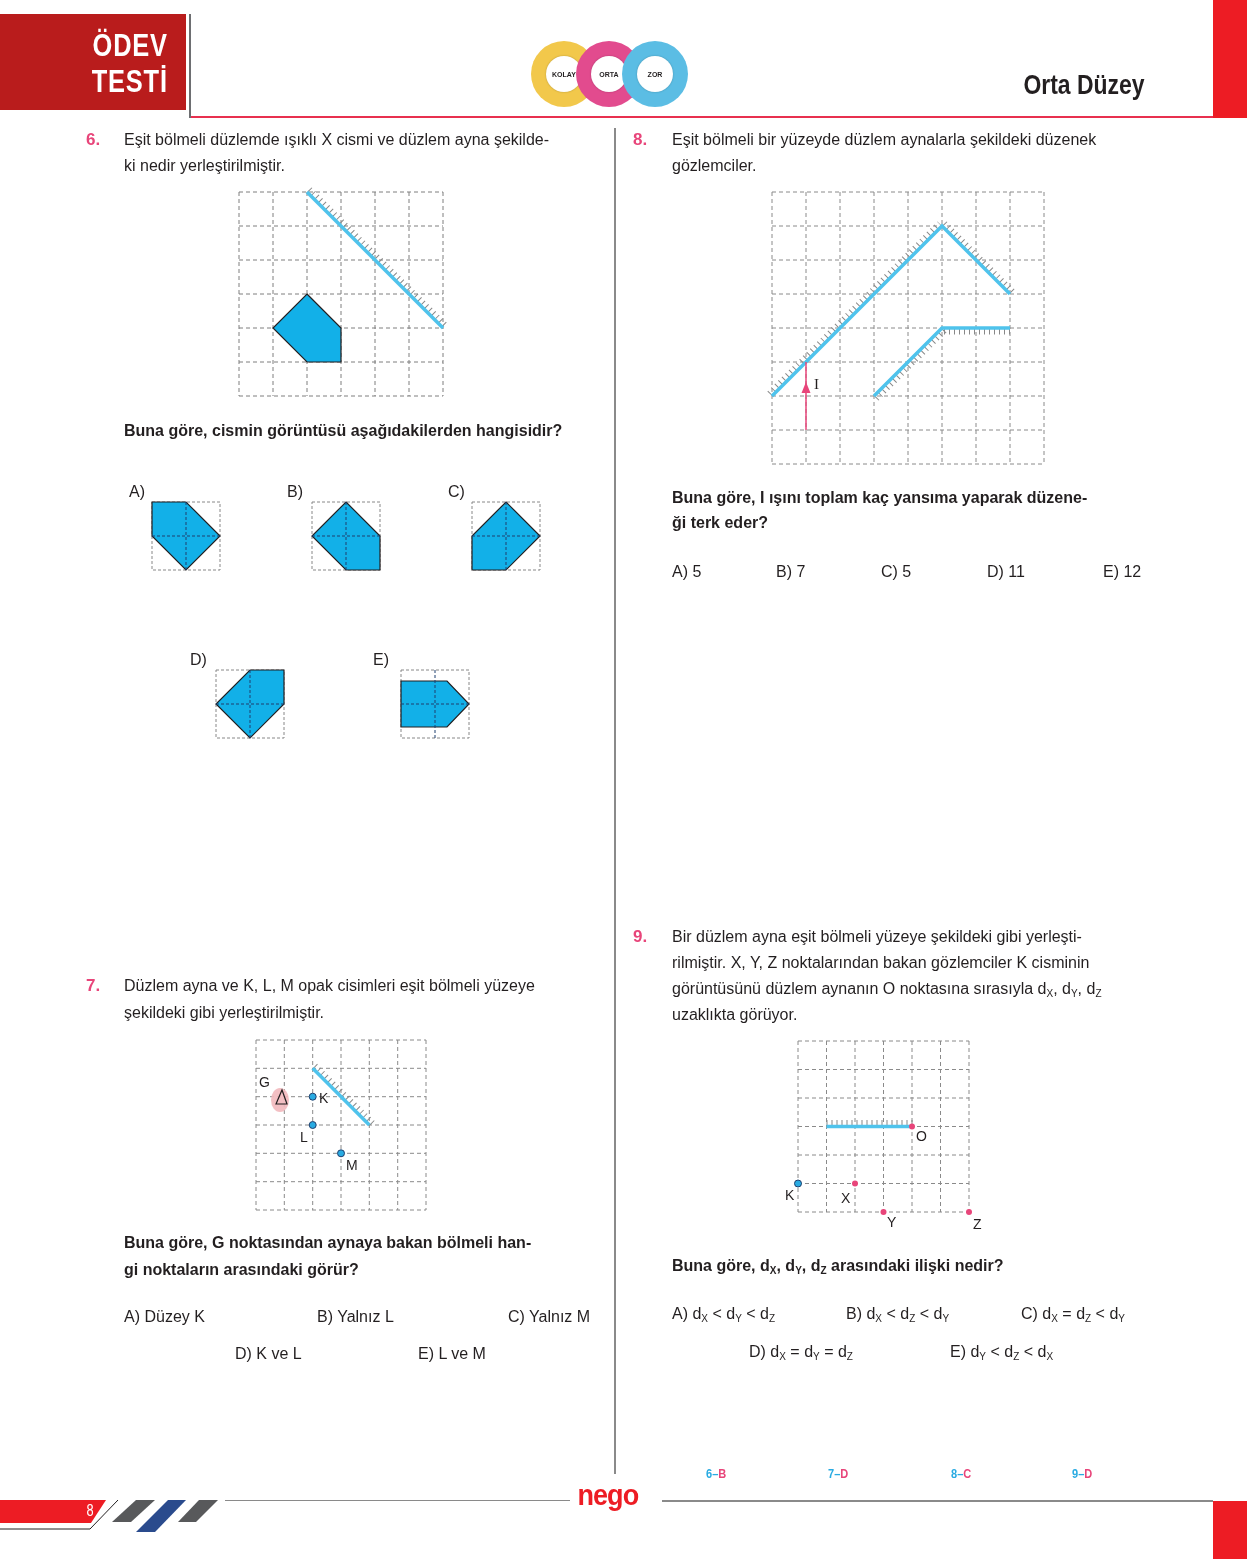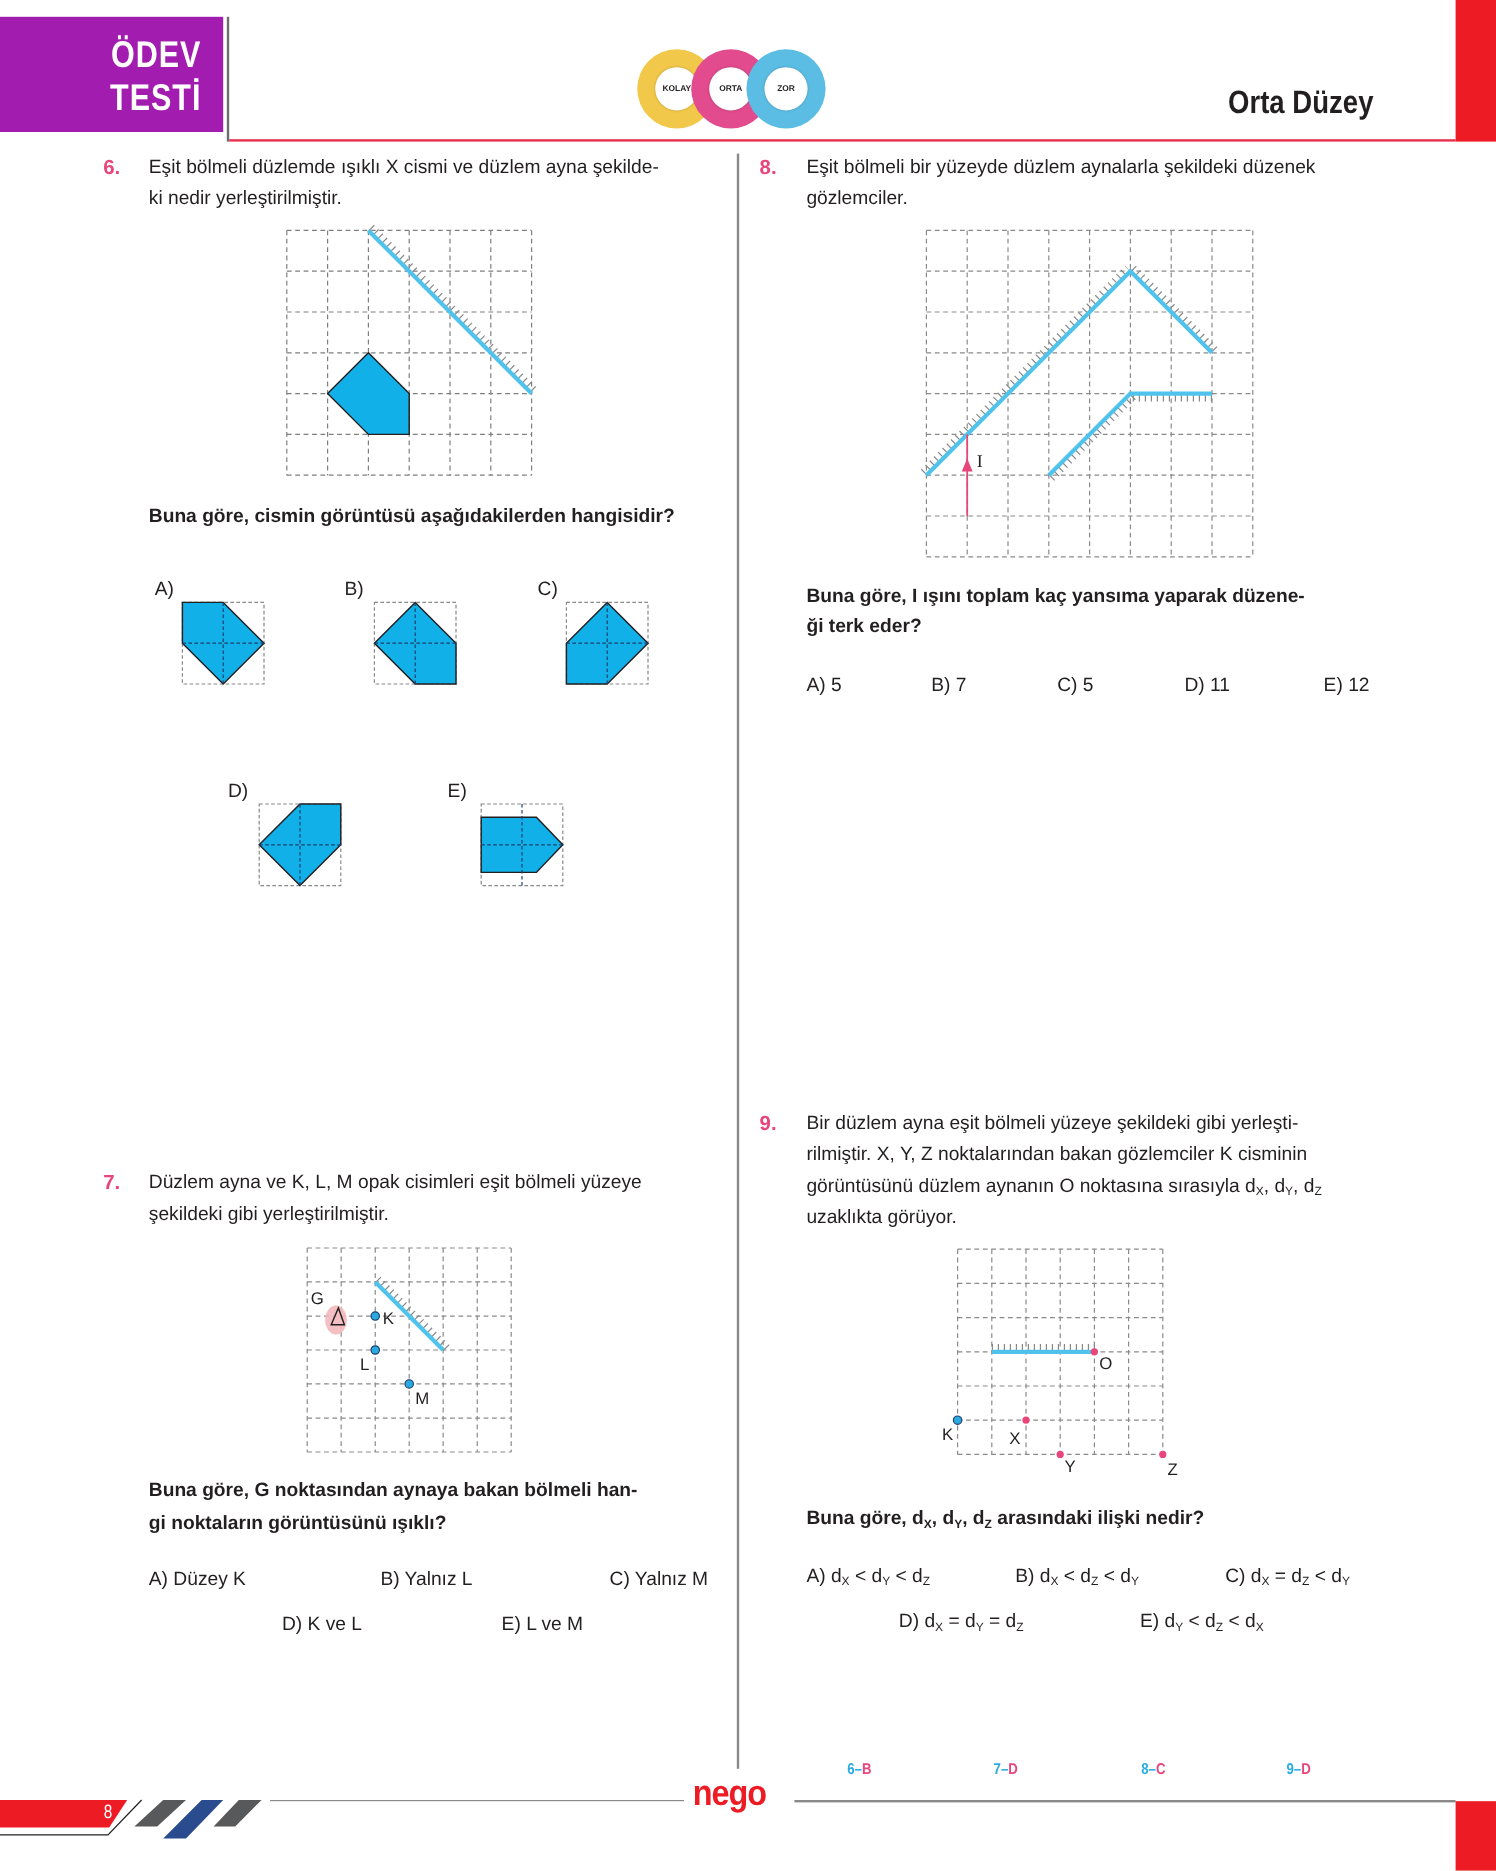--- a/index.html
+++ b/index.html
@@ -1,21 +1,21 @@
 <!DOCTYPE html>
 <html><head>
 <meta charset="utf-8">
 <style>
   html,body{margin:0;padding:0;background:#fff;}
   body{width:1247px;height:1559px;position:relative;overflow:hidden;font-family:"Liberation Sans",sans-serif;color:#231f20;}
   .abs{position:absolute;}
   .txt{position:absolute;font-size:16px;line-height:18px;white-space:nowrap;}
   .bold{font-weight:bold;}
   .qnum{position:absolute;font-size:17px;line-height:18px;font-weight:bold;color:#e8457a;}
-  .red-badge{position:absolute;left:0;top:14px;width:186px;height:96px;background:#a21caf;}
+  .red-badge{position:absolute;left:0;top:14px;width:186px;height:96px;background:#b91c1c;}
   .badge-line{position:absolute;right:18px;color:#fff;font-weight:bold;font-size:31px;line-height:32px;transform:scaleX(0.82);transform-origin:right center;letter-spacing:1px;}
   .title-right{position:absolute;right:102px;top:70px;font-size:27px;font-weight:bold;transform:scaleX(0.85);transform-origin:right center;color:#231f20;}
   .level{position:absolute;width:66px;height:66px;border-radius:50%;}
   .level-inner{position:absolute;left:15px;top:15px;width:36px;height:36px;border-radius:50%;background:#fff;display:flex;align-items:center;justify-content:center;font-size:7px;font-weight:bold;color:#231f20;box-shadow:0 0 2px rgba(0,0,0,.25);}
   svg{position:absolute;overflow:visible;}
   .lbl{font-family:"Liberation Sans",sans-serif;font-size:14px;fill:#231f20;}
   .key{position:absolute;top:1466px;font-size:13px;font-weight:bold;transform:scaleX(0.85);transform-origin:left center;}
   .key .n{color:#29abe2;}
   .key .a{color:#e8457a;}
   sub{font-size:10px;vertical-align:-3px;line-height:0;}
@@ -147,21 +147,21 @@
     <circle cx="56.7" cy="56.7" r="3.5" fill="#29abe2" stroke="#1f3f6e"></circle>
     <circle cx="56.7" cy="85" r="3.5" fill="#29abe2" stroke="#1f3f6e"></circle>
     <circle cx="85" cy="113.3" r="3.5" fill="#29abe2" stroke="#1f3f6e"></circle>
     <text class="lbl" x="3" y="47">G</text>
     <text class="lbl" x="63" y="63">K</text>
     <text class="lbl" x="44" y="102">L</text>
     <text class="lbl" x="90" y="130">M</text>
   </svg>
 
   <div class="txt bold" style="left:124px;top:1234px">Buna göre, G noktasından aynaya bakan bölmeli han-</div>
-  <div class="txt bold" style="left:124px;top:1261px">gi noktaların görüntüsünü ışıklı?</div>
+  <div class="txt bold" style="left:124px;top:1261px">gi noktaların arasındaki görür?</div>
 
   <div class="txt" style="left:124px;top:1308px">A) Düzey K</div>
   <div class="txt" style="left:317px;top:1308px">B) Yalnız L</div>
   <div class="txt" style="left:508px;top:1308px">C) Yalnız M</div>
   <div class="txt" style="left:235px;top:1345px">D) K ve L</div>
   <div class="txt" style="left:418px;top:1345px">E) L ve M</div>
 </div>
 
 <div>
   <div class="qnum" style="left:633px;top:131px">8.</div>

